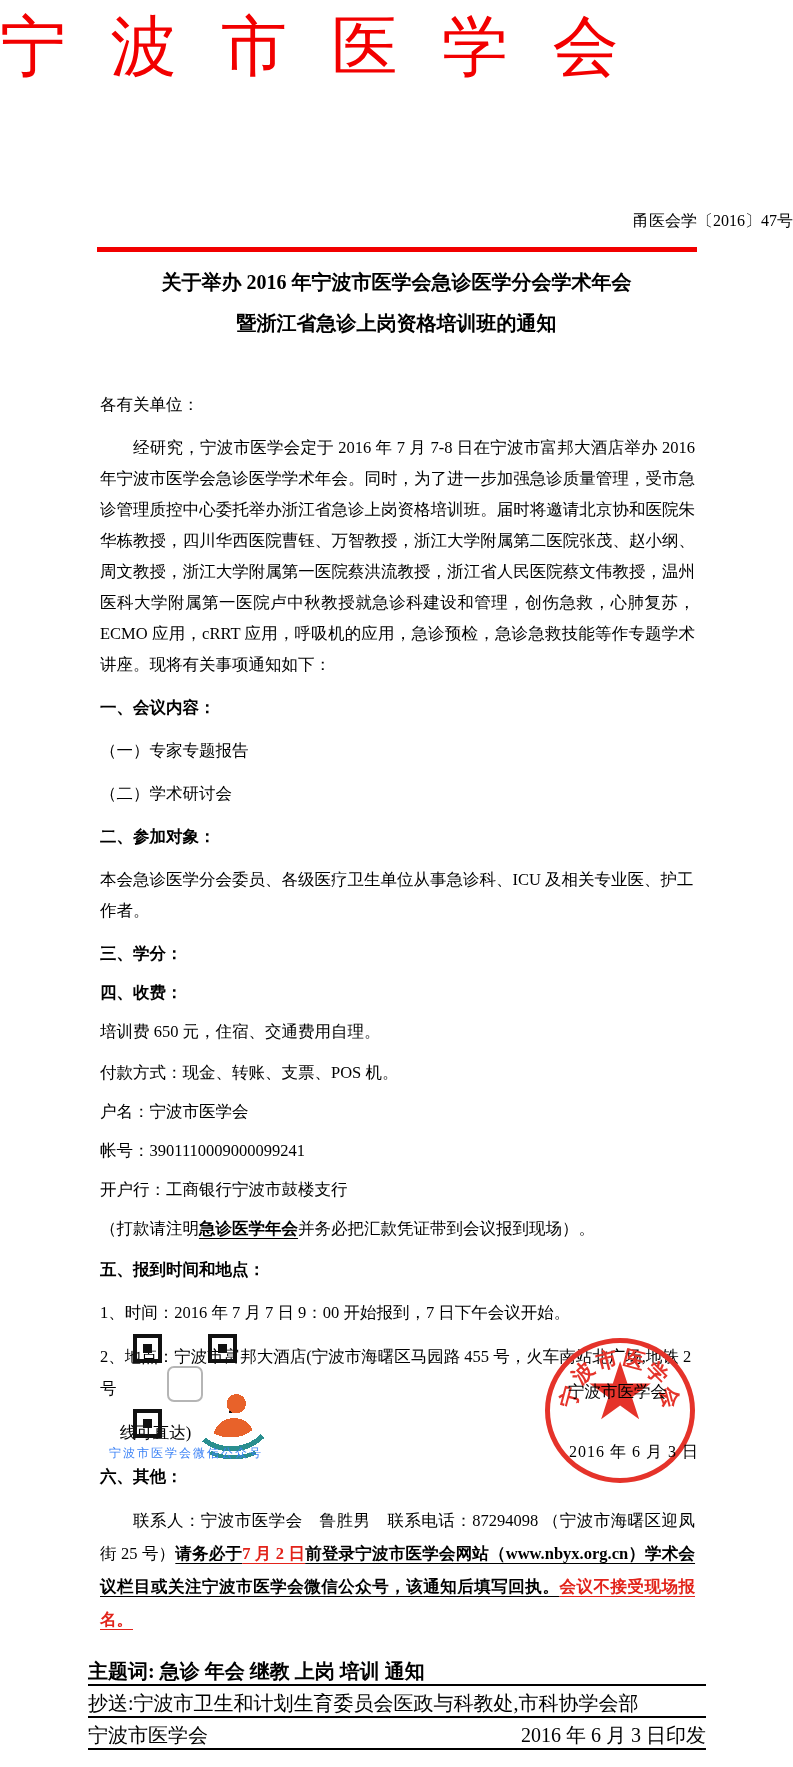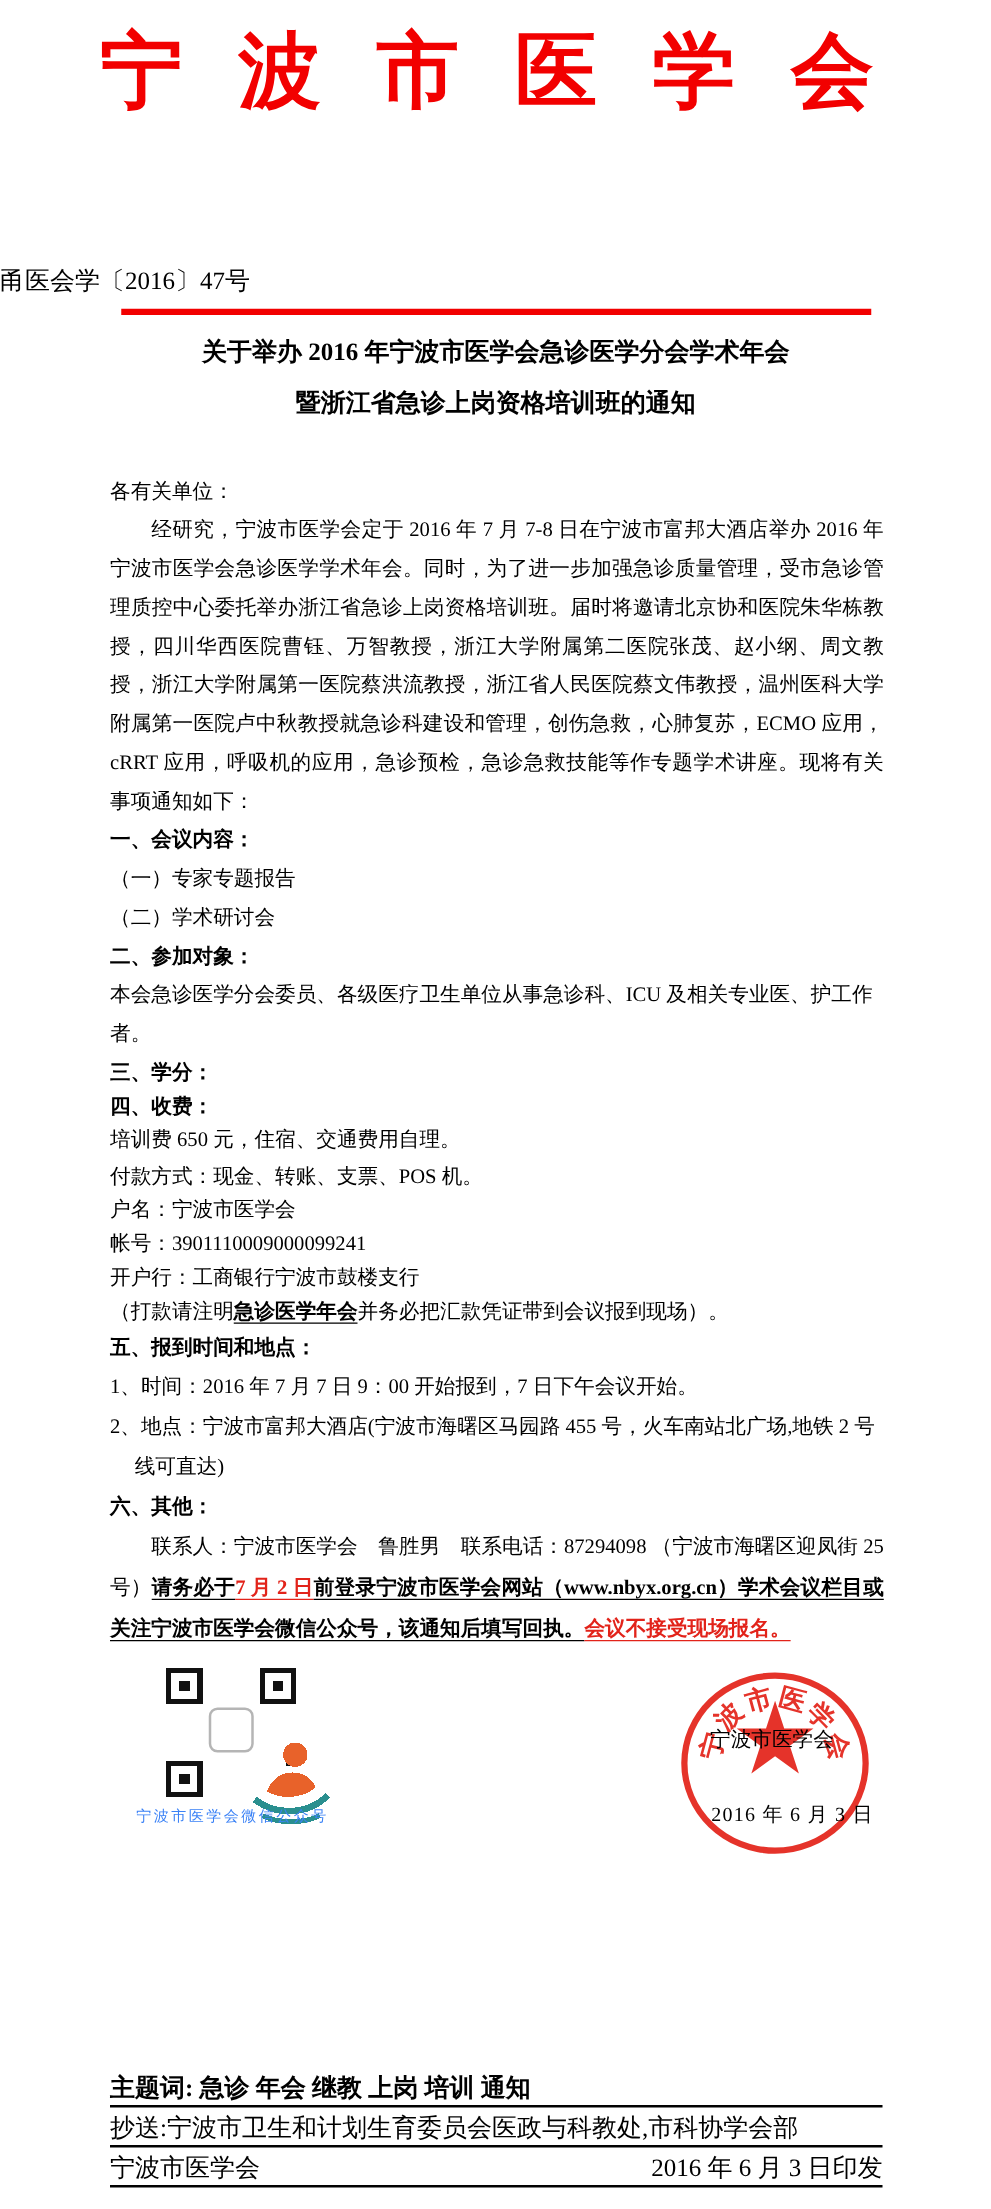--- a/index.html
+++ b/index.html
@@ -1,30 +1,30 @@
 <!DOCTYPE html>
 <html><head>
 <meta charset="utf-8">
 <style>
   html,body{margin:0;padding:0;background:#fff;}
   .page{position:relative;width:793px;height:1767px;background:#fff;color:#000;
         font-family:"Liberation Serif","DejaVu Serif",serif;overflow:hidden;}
 
   
-  .org-title{position:absolute;top:12px;left:0;right:0;text-align:center;
-             color:#f20000;font-weight:bold;font-size:66px;letter-spacing:14px;
+  .org-title{position:absolute;top:2px;left:0;right:0;text-align:left;
+             color:#f20000;font-weight:normal;font-size:66px;letter-spacing:14px;
              font-family:"Liberation Serif","DejaVu Serif",serif;}
-  .doc-number{position:absolute;top:211px;left:0;right:0;text-align:left;font-size:20px;}
+  .doc-number{position:absolute;top:211px;left:0;right:0;text-align:right;font-size:16px;}
   .red-rule{position:absolute;top:247px;left:97px;width:600px;height:5px;background:#f20000;}
   .doc-title{position:absolute;top:262px;left:0;right:0;text-align:center;
              font-weight:bold;font-size:20px;line-height:41px;}
 
   
   .body{position:absolute;top:377px;left:88px;width:619px;font-size:16.5px;line-height:31px;}
-  .body p{margin:0;}
+  .body p{margin:12px;}
   .indent2{text-indent:2em;text-align:justify;}
   .h{font-weight:bold;margin-left:22px;}
   .h4{line-height:24px;}
   .sub{margin-left:44px;}
   .ml2{margin-left:48px;}
   .s3text{line-height:29px;}
   .fee-block p{line-height:27px;}
   .fee-block .first{line-height:30px;}
   .s6{margin-top:10px;}
   .contact{line-height:33px;}

